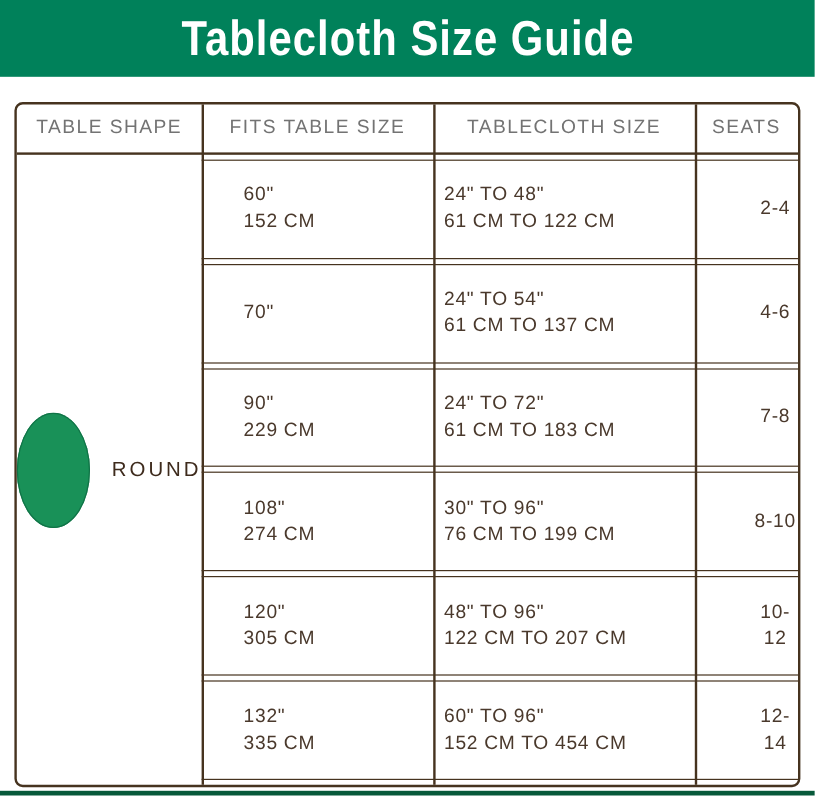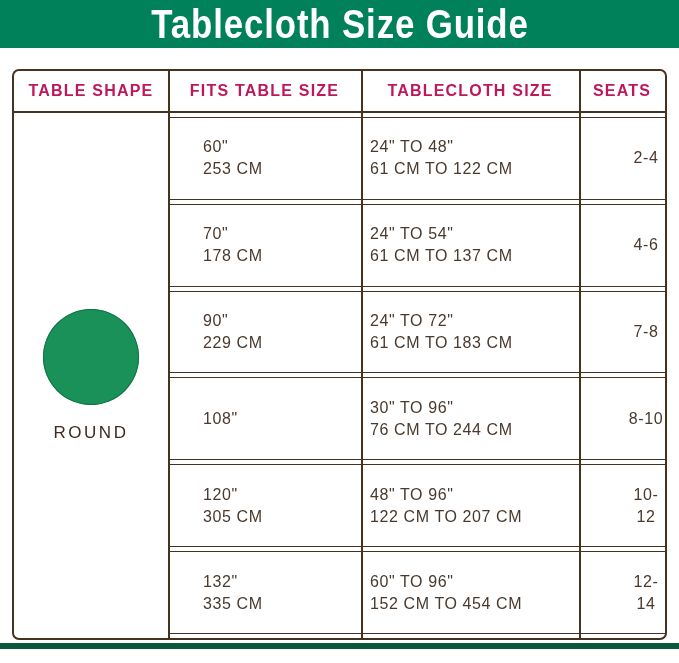--- a/index.html
+++ b/index.html
@@ -8,21 +8,21 @@
     width: 679px;
     height: 663px;
     background: #ffffff;
     overflow: hidden;
     font-family: "Liberation Sans", sans-serif;
   }
 
   
   .banner {
     width: 679px;
-    height: 48px;
+    height: 64px;
     background: #00815A;
     display: flex;
     align-items: center;
     justify-content: center;
   }
   .banner-title {
     color: #ffffff;
     font-size: 41px;
     font-weight: 700;
     letter-spacing: 1px;
@@ -55,37 +55,37 @@
   .thead {
     display: grid;
     grid-template-columns: 154px 193px 218px 1fr;
     height: 40px;
     align-items: center;
     border-bottom: 2px solid #46331F;
   }
   .th {
     text-align: center;
     font-size: 16px;
-    font-weight: 700;
+    font-weight: 400;
     letter-spacing: 1.2px;
-    color: #be185d;
+    color: #737373;
     white-space: nowrap;
   }
 
   .tbody {
     display: flex;
     height: calc(100% - 42px);
   }
 
   
   .shape-cell {
     width: 154px;
     flex: 0 0 154px;
     display: flex;
-    flex-direction: column;
+    flex-direction: row;
     align-items: center;
     justify-content: center;
     gap: 18px;
   }
   .shape-circle {
     width: 96px;
     height: 96px;
     border-radius: 50%;
     background: #199158;
     box-shadow: 0 0 0 1px #117347 inset;
@@ -155,33 +155,32 @@
     <div class="shape-cell">
       <div class="shape-circle"></div>
       <div class="shape-label">ROUND</div>
     </div>
 
     <div class="rows-area">
 
       <div class="t-row">
         <div class="cell cell-size">
           <div>60"</div>
-          <div>253 CM</div>
+          <div>152 CM</div>
         </div>
         <div class="cell cell-fits">
           <div>24" TO 48"</div>
           <div>61 CM TO 122 CM</div>
         </div>
         <div class="cell cell-seats">2-4</div>
       </div>
 
       <div class="t-row">
         <div class="cell cell-size">
           <div>70"</div>
-          <div>178 CM</div>
         </div>
         <div class="cell cell-fits">
           <div>24" TO 54"</div>
           <div>61 CM TO 137 CM</div>
         </div>
         <div class="cell cell-seats">4-6</div>
       </div>
 
       <div class="t-row">
         <div class="cell cell-size">
@@ -191,24 +190,25 @@
         <div class="cell cell-fits">
           <div>24" TO 72"</div>
           <div>61 CM TO 183 CM</div>
         </div>
         <div class="cell cell-seats">7-8</div>
       </div>
 
       <div class="t-row">
         <div class="cell cell-size">
           <div>108"</div>
+          <div>274 CM</div>
         </div>
         <div class="cell cell-fits">
           <div>30" TO 96"</div>
-          <div>76 CM TO 244 CM</div>
+          <div>76 CM TO 199 CM</div>
         </div>
         <div class="cell cell-seats">8-10</div>
       </div>
 
       <div class="t-row">
         <div class="cell cell-size">
           <div>120"</div>
           <div>305 CM</div>
         </div>
         <div class="cell cell-fits">

